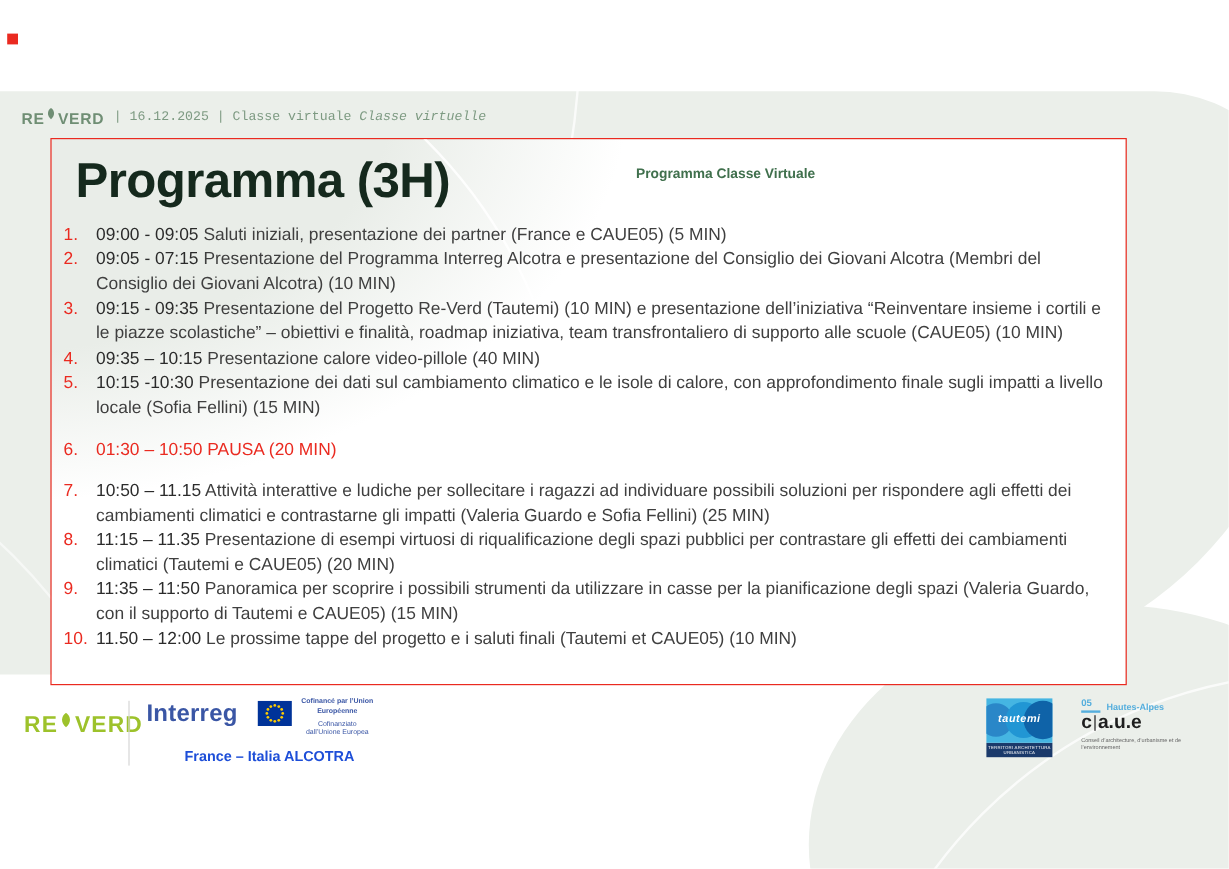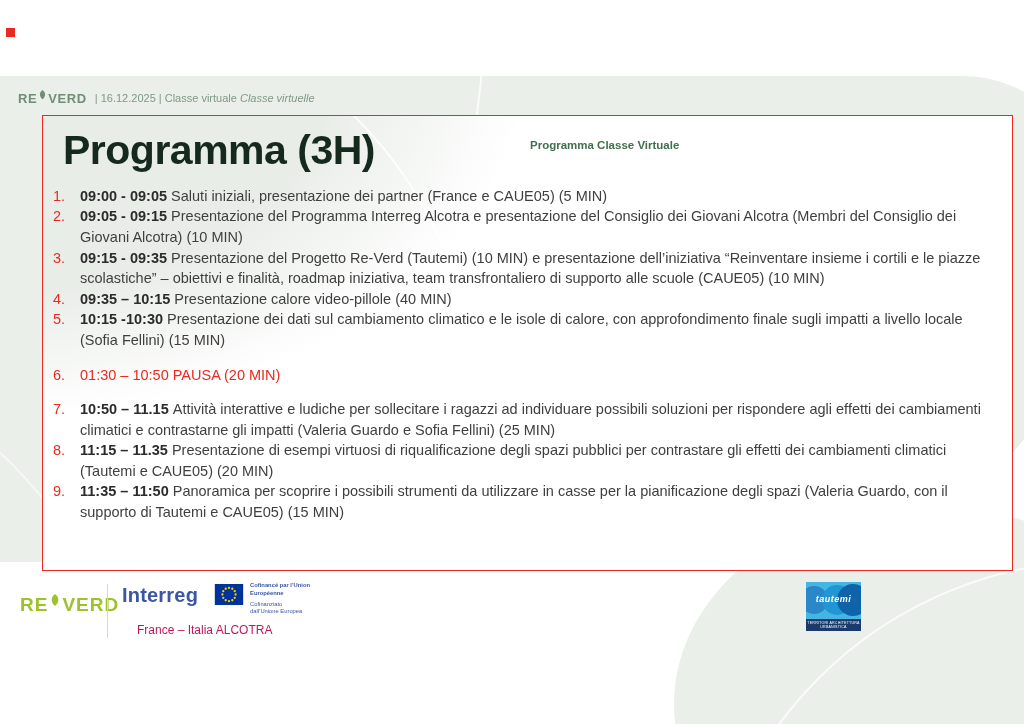--- a/index.html
+++ b/index.html
@@ -15,58 +15,58 @@
   .arc1{left:-620px;top:-520px;width:1100px;height:1100px;}
   .arc2{left:700px;top:560px;width:800px;height:800px;}
   .arc3{left:-760px;top:330px;width:900px;height:900px;border-color:rgba(255,255,255,0.55);}
 
   .red-square{position:absolute;left:6px;top:28px;width:9px;height:9px;background:#ea2a20;z-index:2;}
 
   
   .topbar{position:absolute;left:18px;top:90px;right:18px;z-index:2;display:flex;align-items:center;}
   .brand{display:flex;align-items:center;font-weight:700;font-size:13px;letter-spacing:.6px;color:#6f8e74;}
   .brand .leaf{margin:0 1px 6px 1px;color:#6f8e74;}
-  .topbar-meta{margin-left:8px;font-size:11px;color:#7d9a82;}
+  .topbar-meta{margin-left:8px;font-size:11px;color:#7d9a82;font-family:Liberation Mono, monospace;}
   .topbar-meta .it{font-style:italic;}
   .center-title{position:absolute;left:512px;top:1px;font-size:11.5px;font-weight:700;color:#40704d;margin-top:48px;}
 
   
-  .frame{position:absolute;left:42px;top:115px;width:971px;height:456px;z-index:1;
+  .frame{position:absolute;left:42px;top:115px;width:897px;height:456px;z-index:1;
          border:1.5px solid #ea2a20;box-sizing:border-box;overflow:hidden;
          background:radial-gradient(820px 520px at -60px -40px,#e9ede8 0%,#e9ede8 42%,#ffffff 66%);}
   .frame .inner-arc{position:absolute;left:-390px;top:-120px;width:820px;height:820px;
          border:2px solid rgba(255,255,255,0.85);border-radius:50%;}
   .slide-title{position:relative;margin:12px 0 12px 20px;font-size:41px;line-height:1.12;
          font-weight:800;letter-spacing:-0.5px;color:#15291d;}
 
   .agenda{position:relative;margin:0 18px 0 10px;font-size:14.5px;line-height:1.42;color:#3f3f3f;}
   .item{display:flex;}
   .num{flex:0 0 27px;color:#ea2a20;font-weight:400;}
   .body{flex:1;}
-  .seg.b{font-weight:700;color:#2b2b2b;}
+  .seg.b{font-weight:400;color:#2b2b2b;}
   .seg.i{}
   .item.hl{margin:14px 0;}
   .item.hl .num,.item.hl .seg{color:#ea2a20;}
 
   
   .footer{position:absolute;left:0;top:580px;width:1024px;height:80px;z-index:2;}
   .reverd-logo{position:absolute;left:20px;top:14px;display:flex;align-items:center;
         font-size:19px;font-weight:800;letter-spacing:1px;color:#9dc22b;}
   .reverd-logo .leaf{margin:0 1px 9px 1px;color:#9dc22b;}
   .footer-divider{position:absolute;left:107px;top:4px;width:1px;height:54px;background:#d6d6d6;}
-  .interreg-block{position:absolute;left:122px;top:2px;}
+  .interreg-block{position:absolute;left:122px;top:2px;text-align:center;}
   .interreg-row{display:flex;align-items:flex-start;}
   .interreg-name{font-size:20px;font-weight:700;color:#3a56a5;letter-spacing:.2px;line-height:26px;}
   .eu-flag{margin:2px 0 0 16px;display:block;}
   .cofinance{margin-left:6px;font-size:5.8px;line-height:1.35;color:#3a56a5;width:62px;}
   .cofinance .fr{font-weight:700;margin-bottom:3px;}
-  .alcotra{margin-top:7px;font-size:12px;font-weight:400;color:#be185d;padding-left:15px;}
+  .alcotra{margin-top:7px;font-size:12px;font-weight:700;color:#1d4ed8;padding-left:15px;}
 
   .right-logos{position:absolute;left:806px;top:2px;display:flex;gap:16px;align-items:flex-start;}
-  .tautemi{width:63px;}
+  .tautemi{width:63px;margin-left:16px;}
   .tt-square{position:relative;width:55px;height:37px;background:#45b5e2;overflow:hidden;}
   .tt-c{position:absolute;border-radius:50%;}
   .tt-c.c1{left:-6px;top:4px;width:28px;height:28px;background:#2a87c8;}
   .tt-c.c2{left:16px;top:3px;width:30px;height:30px;background:#2196d4;}
   .tt-c.c3{right:-8px;top:2px;width:32px;height:32px;background:#0f63a8;}
   .tt-name{position:absolute;left:0;right:0;top:12px;text-align:center;color:#ffffff;
         font-size:9px;font-weight:700;font-style:italic;letter-spacing:.5px;}
   .tt-strip{width:55px;background:#1b3a6b;color:#ffffff;font-size:3.6px;text-align:center;
         padding:2px 0;letter-spacing:.2px;}
   .caue{width:100px;}
@@ -107,21 +107,21 @@
   <div class="frame">
     <div class="inner-arc"></div>
     <h1 class="slide-title">Programma (3H)</h1>
     <div class="agenda">
         <div class="item">
           <span class="num">1.</span>
           <span class="body"><span class="seg b">09:00 - 09:05 </span><span class="seg n">Saluti iniziali, presentazione dei partner (France e CAUE05) </span><span class="seg i">(5 MIN)</span></span>
         </div>
         <div class="item">
           <span class="num">2.</span>
-          <span class="body"><span class="seg b">09:05 - 09:15 </span><span class="seg n">Presentazione del Programma Interreg Alcotra e presentazione del Consiglio dei Giovani Alcotra (Membri del Consiglio dei Giovani Alcotra) </span><span class="seg i">(10 MIN)</span></span>
+          <span class="body"><span class="seg b">09:05 - 07:15 </span><span class="seg n">Presentazione del Programma Interreg Alcotra e presentazione del Consiglio dei Giovani Alcotra (Membri del Consiglio dei Giovani Alcotra) </span><span class="seg i">(10 MIN)</span></span>
         </div>
         <div class="item">
           <span class="num">3.</span>
           <span class="body"><span class="seg b">09:15 - 09:35 </span><span class="seg n">Presentazione del Progetto Re-Verd (Tautemi) </span><span class="seg i">(10 MIN)</span><span class="seg n"> e presentazione dell’iniziativa </span><span class="seg i">“Reinventare insieme i cortili e le piazze scolastiche”</span><span class="seg n"> – obiettivi e finalità, roadmap iniziativa, team transfrontaliero di supporto alle scuole (CAUE05) </span><span class="seg i">(10 MIN)</span></span>
         </div>
         <div class="item">
           <span class="num">4.</span>
           <span class="body"><span class="seg b">09:35 – 10:15 </span><span class="seg n">Presentazione calore video-pillole </span><span class="seg i">(40 MIN)</span></span>
         </div>
         <div class="item">
@@ -136,20 +136,24 @@
           <span class="num">7.</span>
           <span class="body"><span class="seg b">10:50 – 11.15 </span><span class="seg n">Attività interattive e ludiche per sollecitare i ragazzi ad individuare possibili soluzioni per rispondere agli effetti dei cambiamenti climatici e contrastarne gli impatti (Valeria Guardo e Sofia Fellini) </span><span class="seg i">(25 MIN)</span></span>
         </div>
         <div class="item">
           <span class="num">8.</span>
           <span class="body"><span class="seg b">11:15 – 11.35 </span><span class="seg n">Presentazione di esempi virtuosi di riqualificazione degli spazi pubblici per contrastare gli effetti dei cambiamenti climatici (Tautemi e CAUE05) </span><span class="seg i">(20 MIN)</span></span>
         </div>
         <div class="item">
           <span class="num">9.</span>
           <span class="body"><span class="seg b">11:35 – 11:50 </span><span class="seg n">Panoramica per scoprire i possibili strumenti da utilizzare in casse per la pianificazione degli spazi (Valeria Guardo, con il supporto di Tautemi e CAUE05) </span><span class="seg i">(15 MIN)</span></span>
+        </div>
+        <div class="item">
+          <span class="num">10.</span>
+          <span class="body"><span class="seg b">11.50 – 12:00 </span><span class="seg n">Le prossime tappe del progetto e i saluti finali (Tautemi et CAUE05) </span><span class="seg i">(10 MIN)</span></span>
         </div>
       </div>
   </div>
 
   <div class="footer">
     <div class="reverd-logo">
       <span>RE</span>
       <svg class="leaf" width="12" height="13" viewBox="0 0 12 14">
         <path d="M6 0 C10.5 3 11 9 6 13 C1 9 1.5 3 6 0 Z" fill="currentColor"></path>
       </svg>
@@ -188,16 +192,31 @@
     <div class="right-logos">
       <div class="tautemi">
         <div class="tt-square">
           <div class="tt-c c1"></div>
           <div class="tt-c c2"></div>
           <div class="tt-c c3"></div>
           <span class="tt-name">tautemi</span>
         </div>
         <div class="tt-strip">TERRITORI ARCHITETTURA URBANISTICA</div>
       </div>
+      <div class="caue">
+        <div class="caue-top">
+          <span class="caue-dept">
+            <span>05</span>
+            <span class="line" style="display:block"></span>
+          </span>
+          <span class="caue-region">Hautes-Alpes</span>
+        </div>
+        <div class="caue-name">
+          <span>c</span>
+          <span class="bar"></span>
+          <span>a.u.e</span>
+        </div>
+        <div class="caue-tagline">Conseil d’architecture, d’urbanisme et de l’environnement</div>
+      </div>
     </div>
   </div>
 
 </div>
 
 </body></html>

